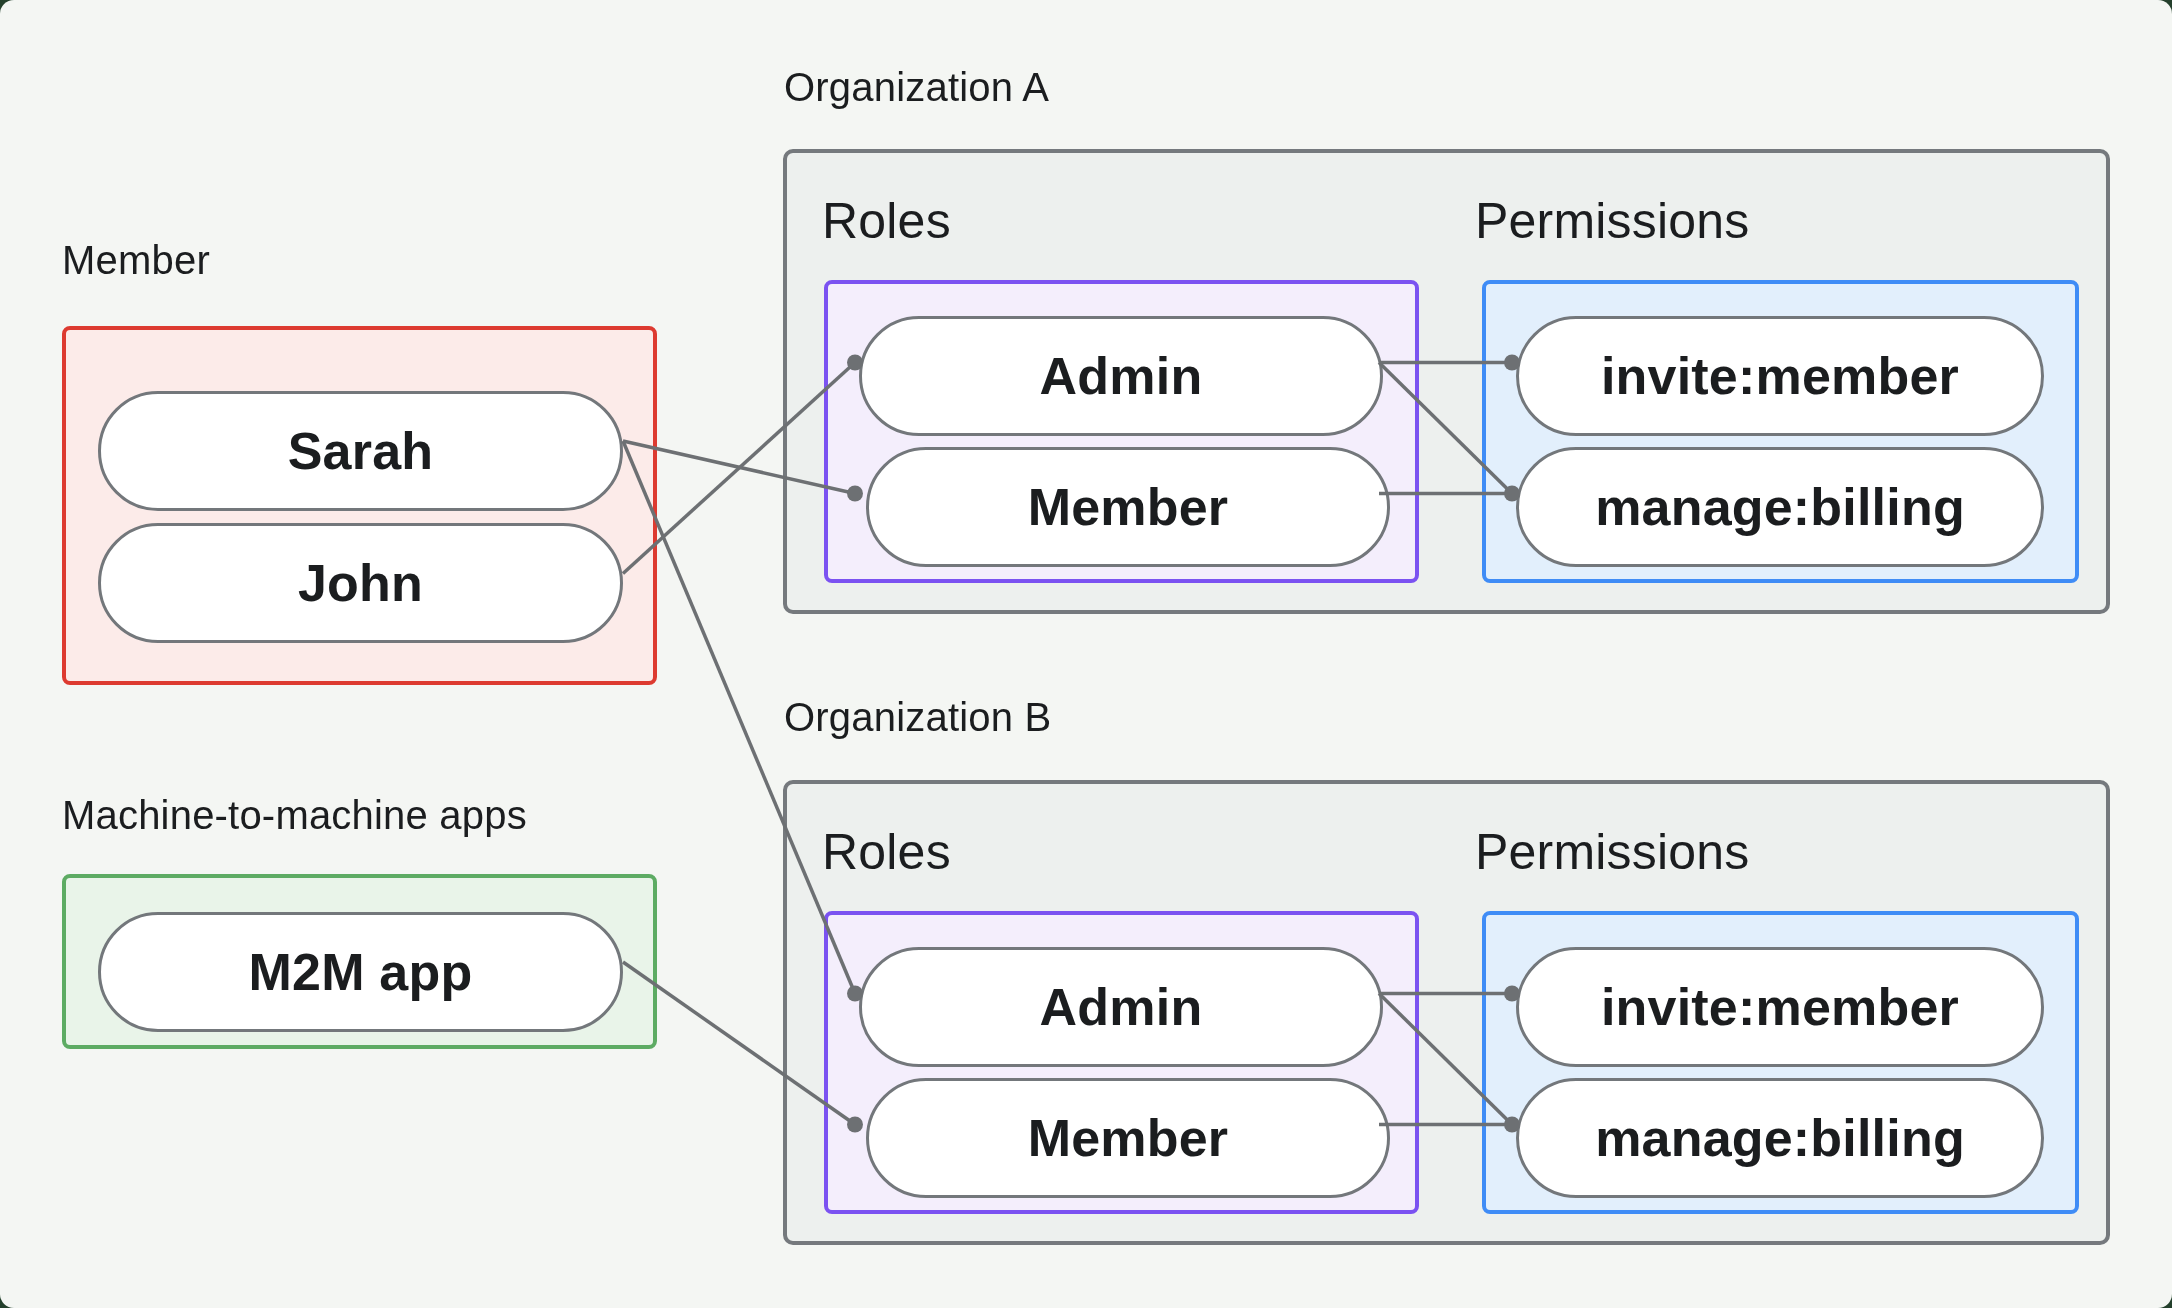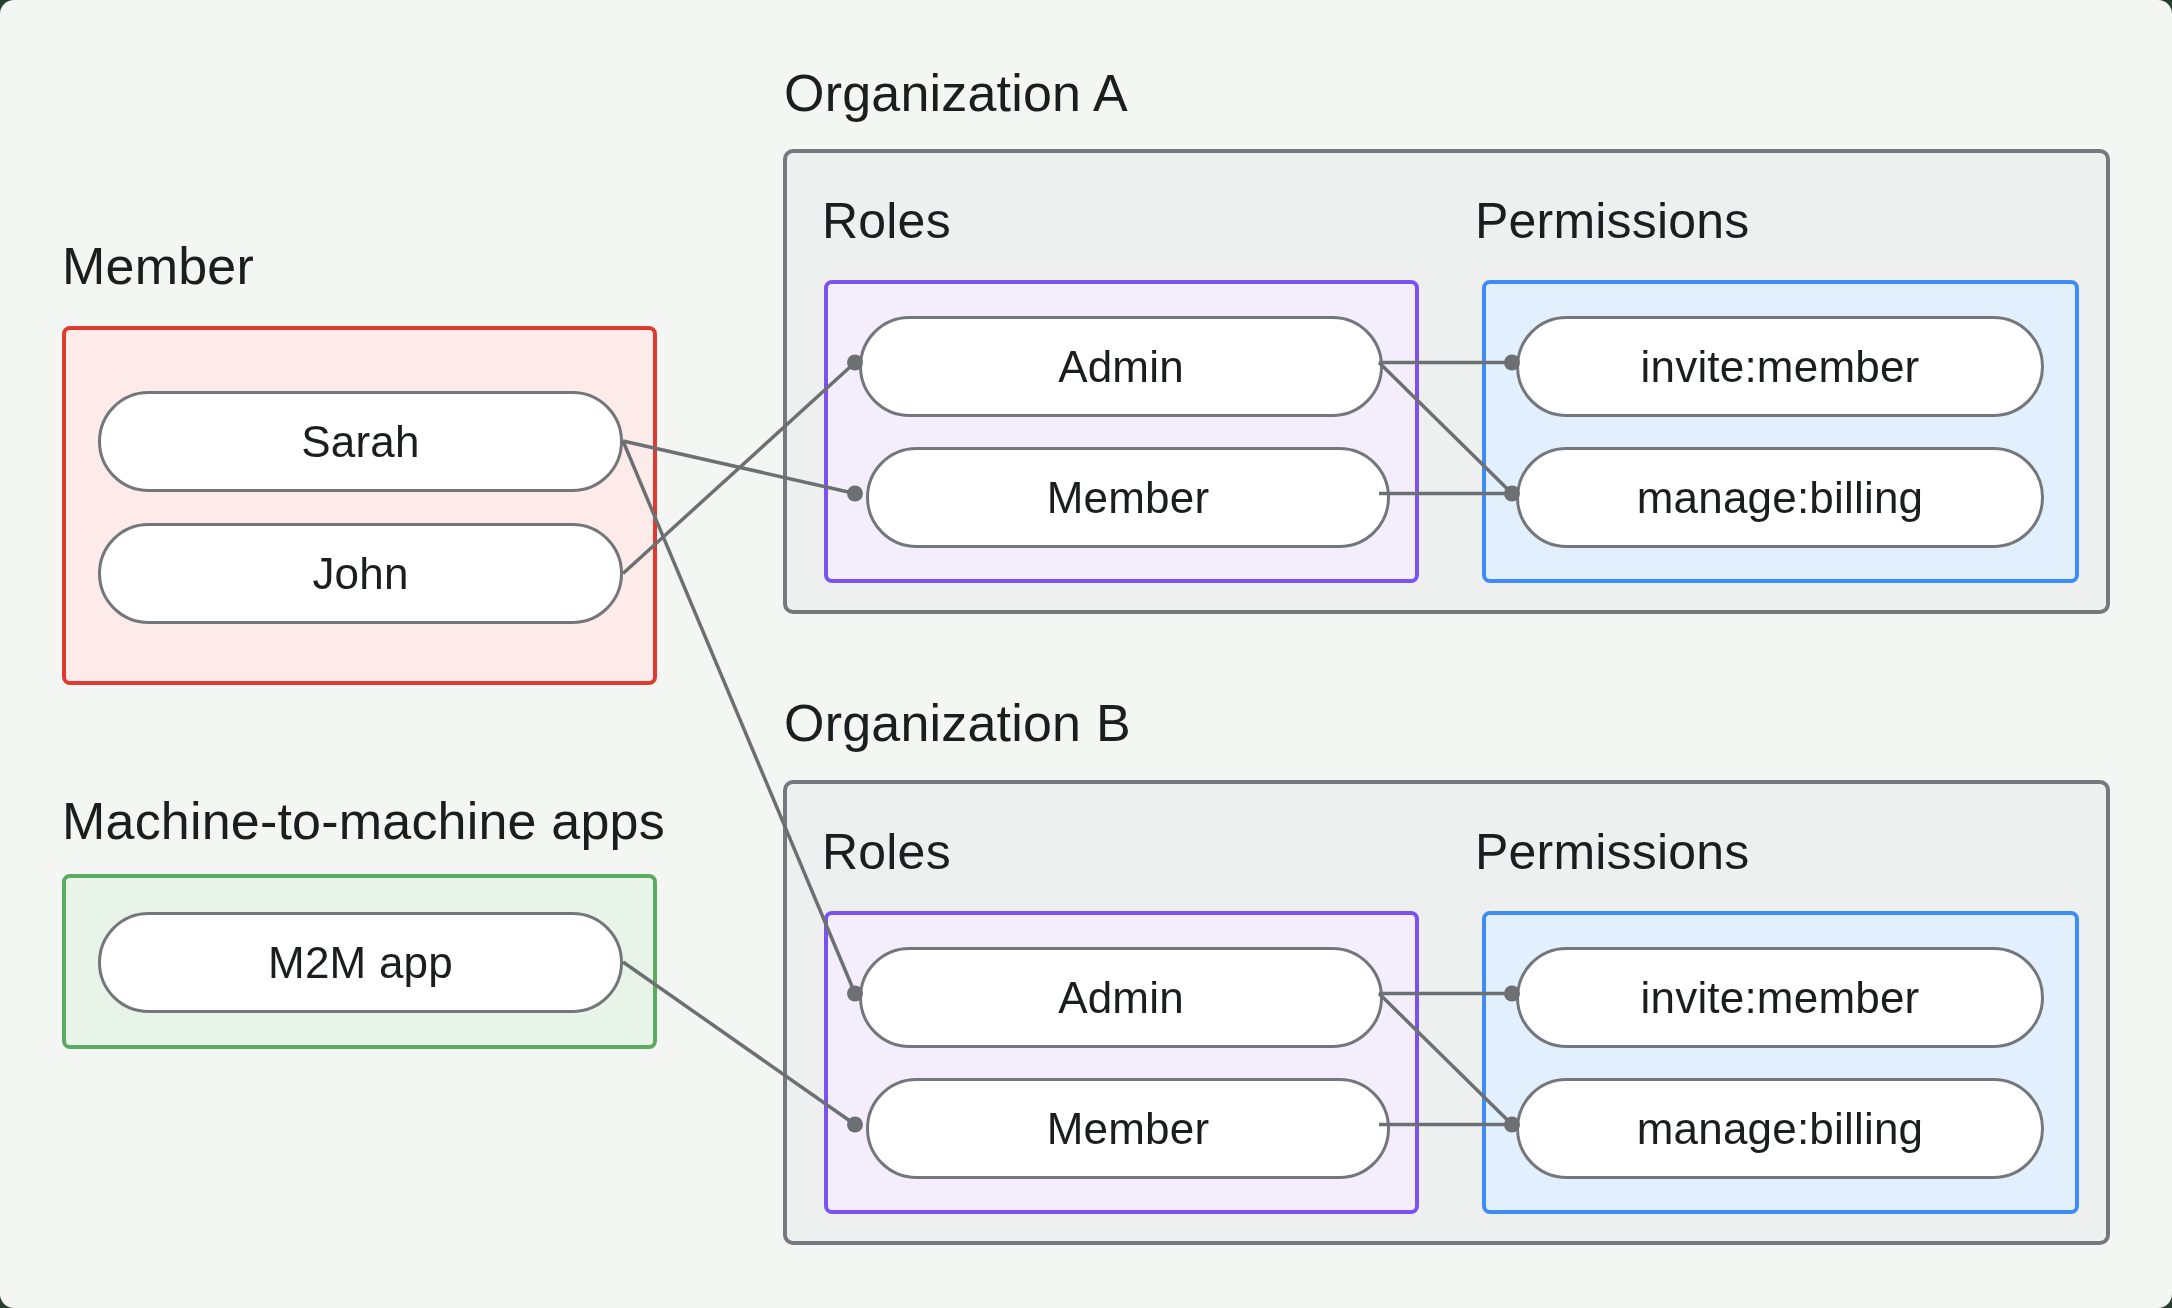--- a/index.html
+++ b/index.html
@@ -10,21 +10,21 @@
     position:relative;
     font-family:"Liberation Sans","DejaVu Sans",sans-serif;
   }
   .card{
     position:absolute;inset:0;
     background:var(--background,#f4f6f3);
     border-radius:14px;
   }
   .label{
     position:absolute;
-    font-size:52px;line-height:1;font-weight:500;
+    font-size:40px;line-height:1;font-weight:500;
     color:var(--text,#1b1d1f);
     letter-spacing:.2px;
     white-space:nowrap;
   }
   .box{
     position:absolute;
     box-sizing:border-box;
     border-radius:8px;
   }
   .users-box{
@@ -57,27 +57,27 @@
     border:4px solid var(--roles-border,#7b52f1);
   }
   .perms-box{
     position:absolute;left:695px;top:127px;width:597px;height:303px;
     box-sizing:border-box;border-radius:8px;
     background:var(--permissions-fill,#e2effc);
     border:4px solid var(--permissions-border,#3f8cf6);
   }
   .pill{
     position:absolute;
-    height:101px;
+    height:120px;
     box-sizing:border-box;
     background:var(--node-fill,#fff);
     border:3px solid var(--node-border,#73777b);
     border-radius:60px;
     display:flex;align-items:center;justify-content:center;
-    font-size:44px;font-weight:400;line-height:1;
+    font-size:52px;font-weight:700;line-height:1;
     color:var(--text,#1b1d1f);
     letter-spacing:.2px;
   }
   
   .pill.user1{left:98px;top:391px;width:525px;}
   .pill.user2{left:98px;top:523px;width:525px;}
   .pill.m2m1{left:98px;top:912px;width:525px;}
   
   .pill.role1{left:72px;top:163px;width:524px;}
   .pill.role2{left:79px;top:294px;width:524px;}

